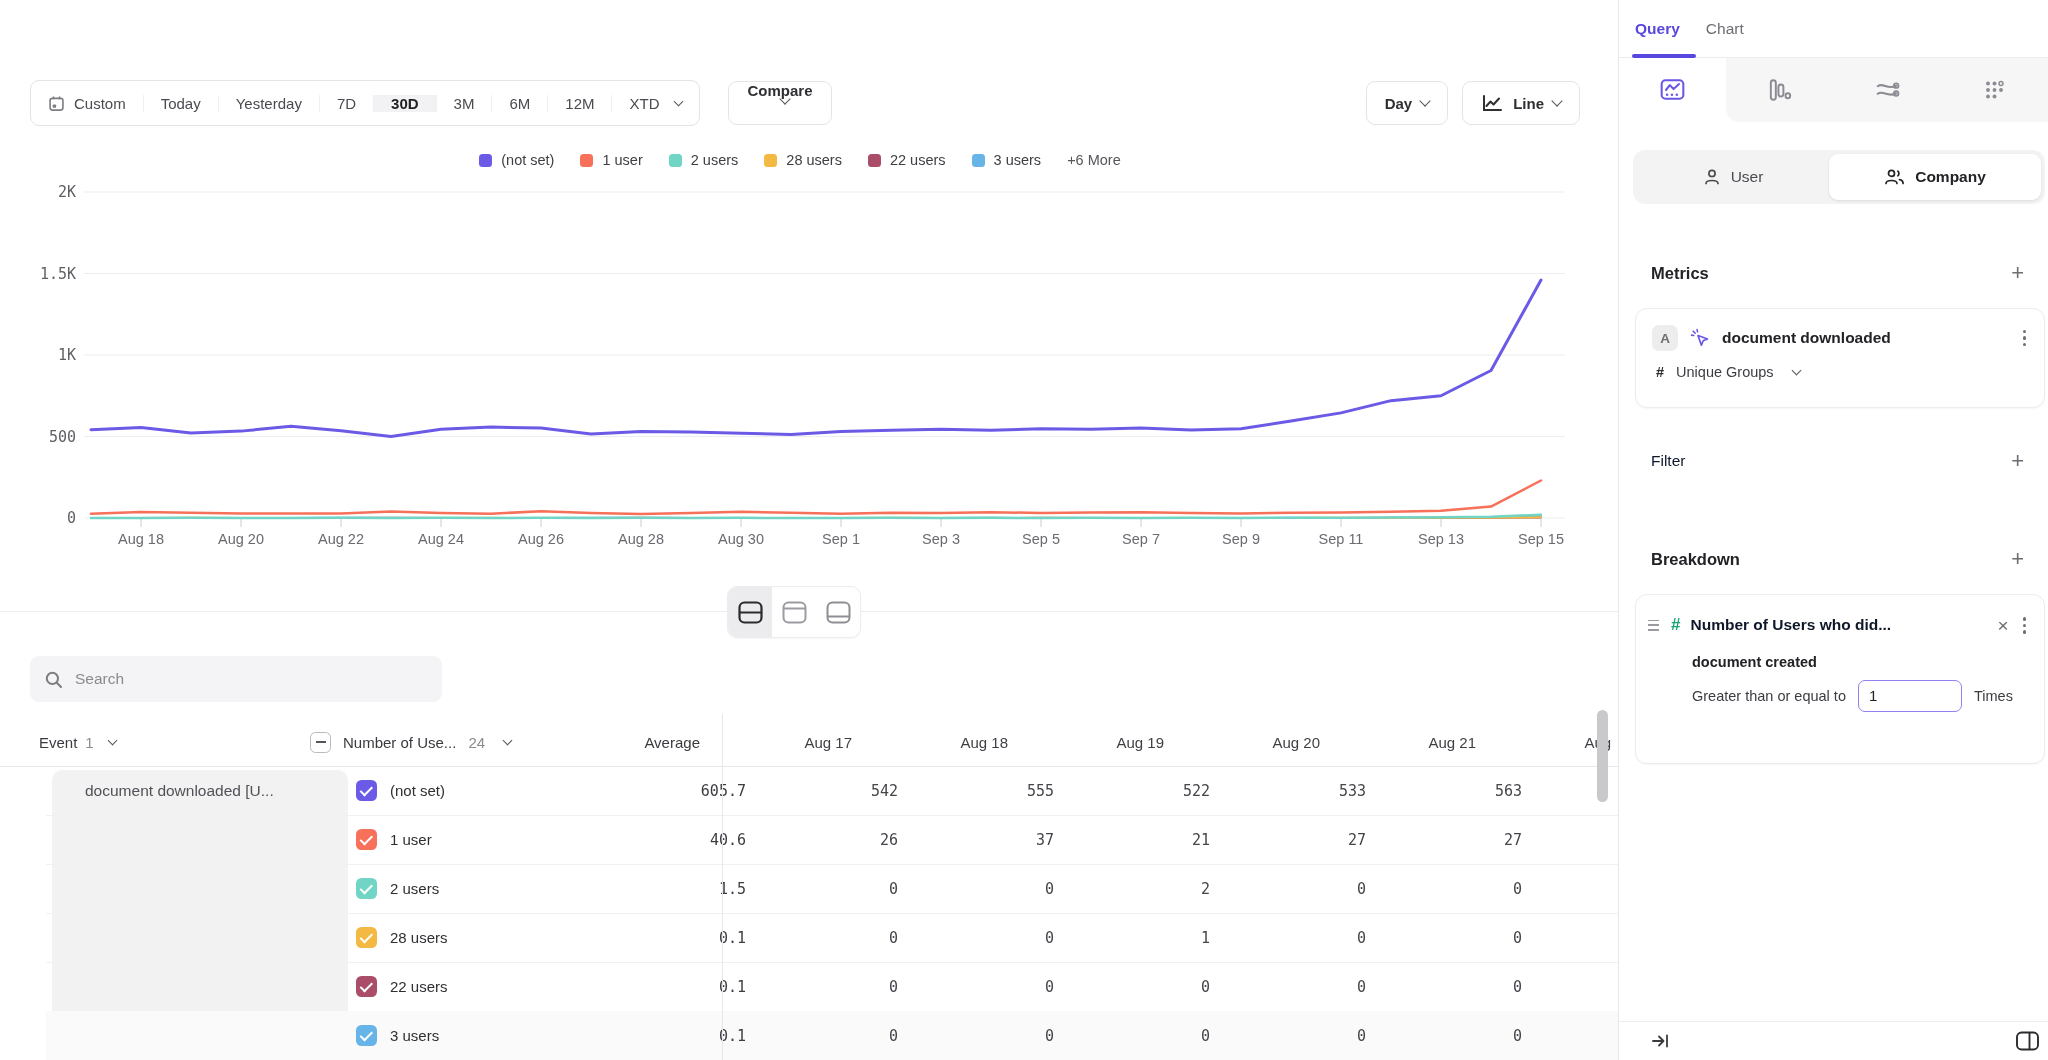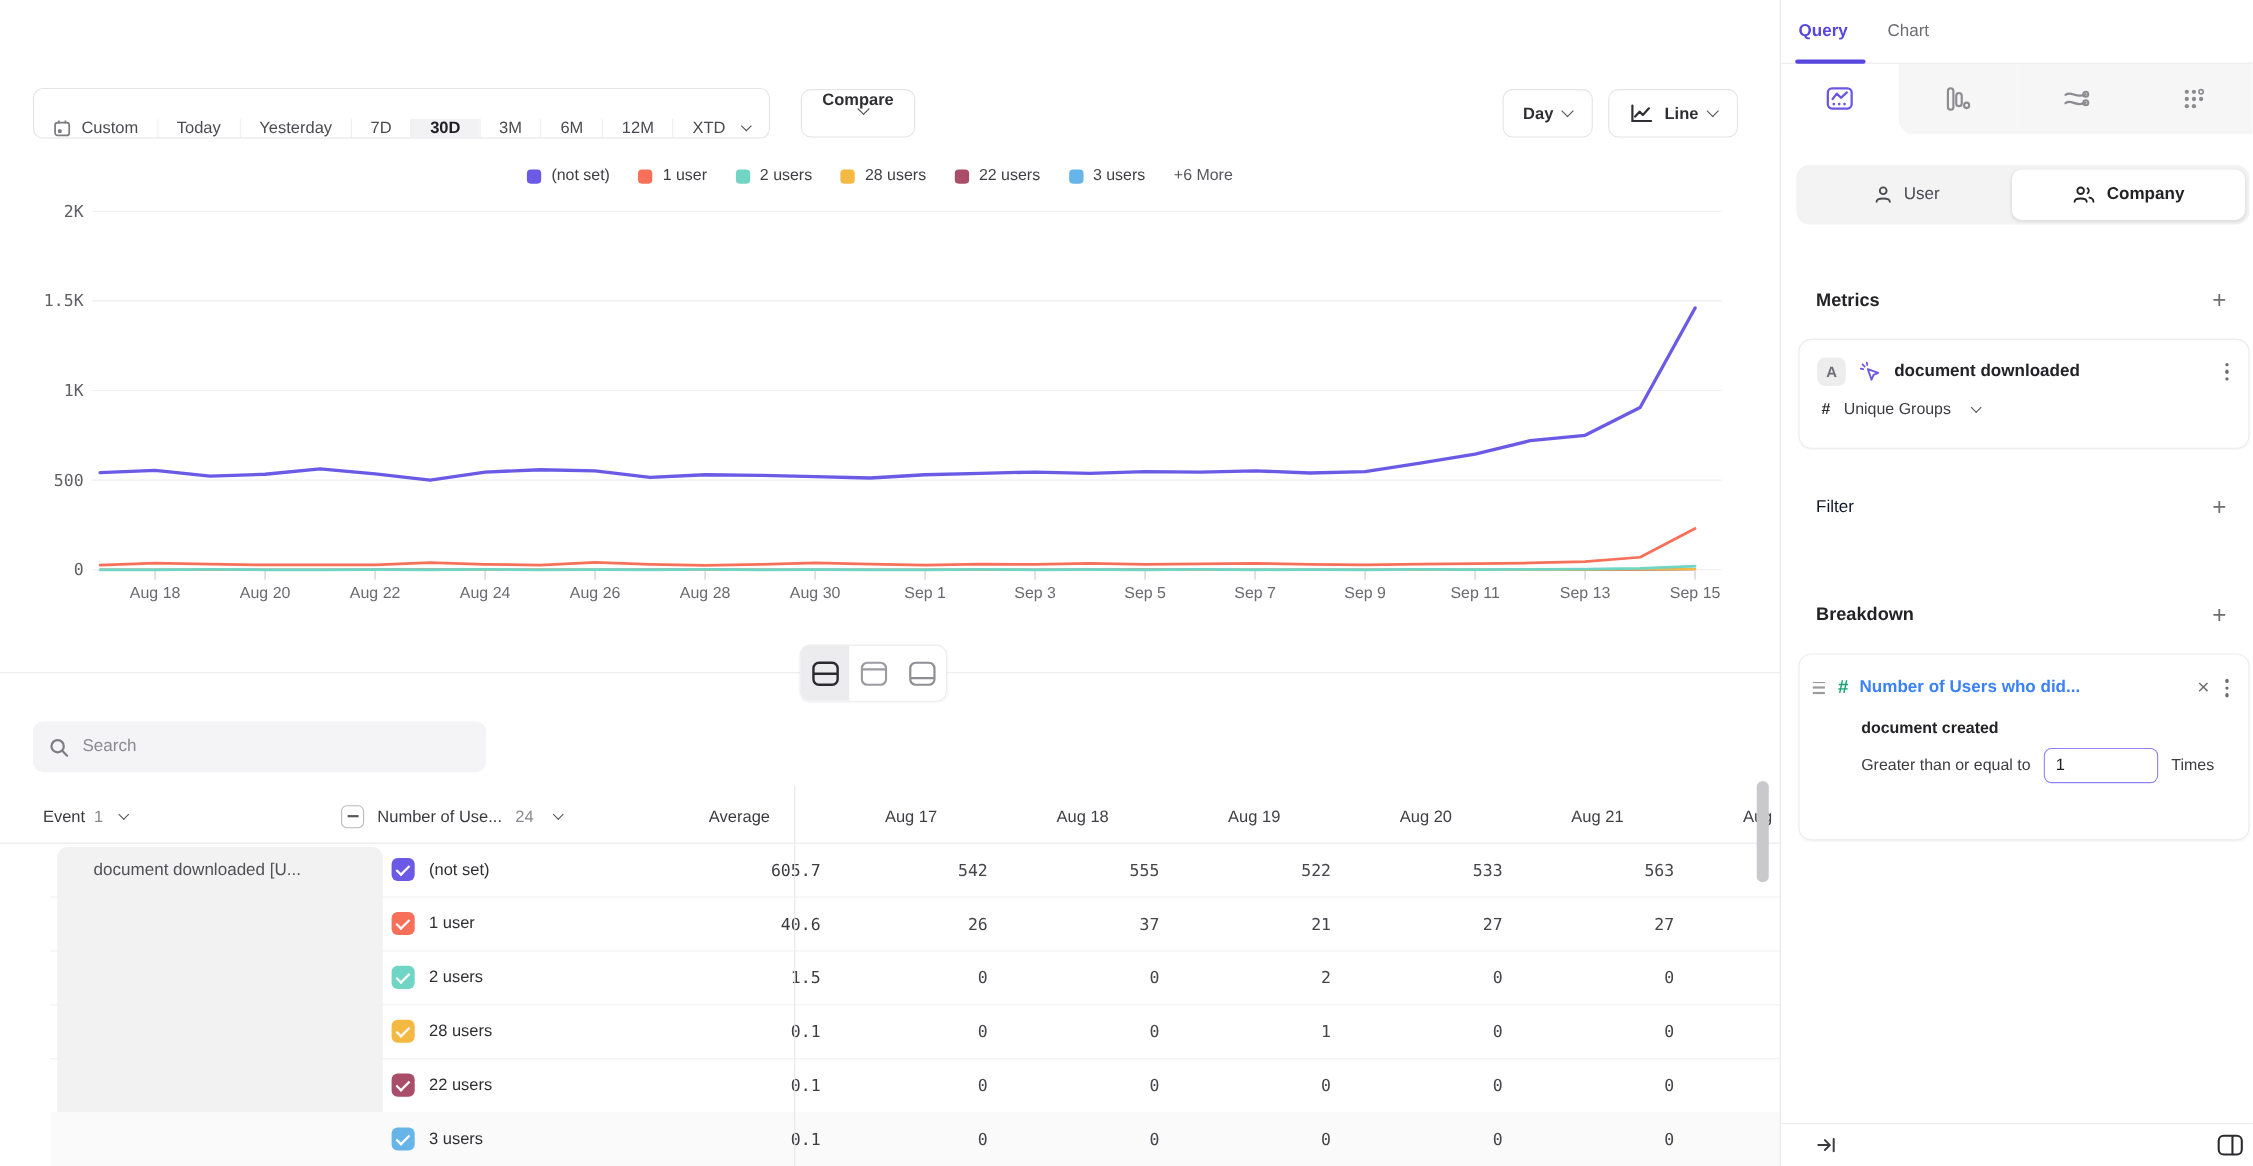--- a/index.html
+++ b/index.html
@@ -3,21 +3,21 @@
 <meta charset="utf-8">
 <style>
   html,body{margin:0;padding:0;background:#fff;}
   .app{position:relative;width:2048px;height:1060px;overflow:hidden;background:#fff;
        font-family:"Liberation Sans",sans-serif;color:#2f2f33;}
   .mono{font-family:"DejaVu Sans Mono",monospace;}
   button{font-family:inherit;background:none;border:none;padding:0;cursor:pointer;color:inherit;}
 
   
   .toolbar{position:absolute;top:80px;left:30px;width:1550px;display:flex;align-items:center;}
-  .range-group{display:flex;align-items:flex-end;height:44px;background:#fff;border:1px solid #e4e4e7;border-radius:9px;overflow:hidden;}
+  .range-group{display:flex;align-items:center;height:44px;background:#fff;border:1px solid #e4e4e7;border-radius:9px;overflow:hidden;}
   .range-btn{display:flex;align-items:center;gap:9px;padding:0 17px;font-size:15px;color:#4a4a50;border-left:1px solid #efeff1;}
   .range-btn:first-child{border-left:none;}
   .range-btn.active{background:#f2f2f4;color:#1e1e23;font-weight:700;}
   .pill-btn{display:flex;align-items:center;height:44px;padding:0 18px;background:#fff;border:1px solid #e4e4e7;border-radius:9px;font-size:15px;color:#2f2f33;font-weight:600;}
   .compare{margin-left:28px;flex-direction:column;}
   .right-ctrls{margin-left:auto;display:flex;gap:14px;}
   .chev{display:inline-block;width:7px;height:7px;border-right:1.8px solid #55555b;border-bottom:1.8px solid #55555b;transform:rotate(45deg);margin-left:9px;margin-top:-4px;}
   .chev.sm{width:6px;height:6px;margin-left:7px;}
 
   
@@ -61,21 +61,21 @@
   .cb-minus span{width:10px;height:2px;background:#55555b;display:block;}
   .row-label{position:absolute;left:344px;top:0;height:49px;display:flex;align-items:center;font-size:15px;color:#2f2f33;}
   .row-avg{position:absolute;left:560px;width:140px;top:0;height:49px;display:flex;align-items:center;justify-content:flex-end;font-size:15px;color:#3c3c42;}
   .row-values{position:absolute;left:722px;top:0;width:890px;height:49px;overflow:hidden;display:flex;}
   .val-cell{flex:0 0 156px;display:flex;align-items:center;justify-content:flex-end;padding-right:26px;box-sizing:border-box;font-size:15px;color:#45454b;}
   .v-divider{position:absolute;top:714px;left:722px;width:1px;height:346px;background:#e7e7e9;}
   .scroll-thumb{position:absolute;top:710px;left:1597px;width:11px;height:92px;border-radius:6px;background:#c9c9cc;}
 
   
   .sidebar{position:absolute;top:0;right:0;width:429px;height:1060px;border-left:1px solid #e7e7e9;background:#fff;}
-  .sb-tabs{position:relative;height:57px;border-bottom:1px solid #ececee;display:flex;align-items:center;gap:36px;padding-left:16px;}
+  .sb-tabs{position:relative;height:57px;border-bottom:1px solid #ececee;display:flex;align-items:center;gap:26px;padding-left:16px;}
   .sb-tab{font-size:15.5px;color:#6d6d73;font-weight:500;}
   .sb-tab.active{color:#5747df;font-weight:700;}
   .sb-underline{position:absolute;left:13px;bottom:-1px;width:64px;height:4px;border-radius:3px;background:#5747df;}
   .charttype-strip{display:flex;height:64px;}
   .ct-tab{flex:1;display:flex;align-items:center;justify-content:center;background:#f6f6f7;}
   .ct-tab.active{background:#fff;}
   .ct-tab.round-l{border-radius:0 0 0 14px;}
   .scope-toggle{position:absolute;top:150px;left:14px;width:412px;height:54px;background:#f3f3f4;border-radius:12px;}
   .scope-user{position:absolute;left:0;top:0;width:200px;height:54px;display:flex;align-items:center;justify-content:center;gap:10px;font-size:15.5px;color:#4a4a50;}
   .scope-company{position:absolute;left:196px;top:4px;width:212px;height:46px;background:#fff;border-radius:9px;box-shadow:0 1px 3px rgba(20,20,30,.10);display:flex;align-items:center;justify-content:center;gap:10px;font-size:15.5px;color:#232327;font-weight:600;}
@@ -90,21 +90,21 @@
   .mc-name{font-size:15.5px;font-weight:600;color:#232327;flex:1;}
   .kebab{display:flex;flex-direction:column;gap:3px;align-items:center;padding:4px;}
   .kebab i{width:3.5px;height:3.5px;border-radius:50%;background:#6d6d73;display:block;}
   .mc-row2{display:flex;align-items:center;gap:12px;padding:13px 0 0 20px;font-size:14.5px;color:#3c3c42;}
   .hash{font-weight:700;color:#2f2f33;}
   .hash.green{color:#19a472;font-size:17px;}
   .bd-card{top:594px;height:170px;}
   .bd-row1{display:flex;align-items:center;gap:10px;padding:18px 14px 0 10px;}
   .drag-handle{display:flex;flex-direction:column;gap:3px;padding:2px;}
   .drag-handle i{width:11px;height:1.6px;background:#9a9aa0;display:block;}
-  .bd-title{font-size:15.5px;font-weight:600;color:#3b82f6;flex:1;}
+  .bd-title{font-size:15.5px;font-weight:600;color:#0f172a;flex:1;}
   .close-x{font-size:19px;color:#6d6d73;line-height:1;}
   .bd-event{padding:16px 0 0 56px;font-size:14.5px;font-weight:700;color:#232327;}
   .bd-cond{display:flex;align-items:center;gap:12px;padding:10px 0 0 56px;font-size:14.5px;color:#3c3c42;}
   .bd-input{width:104px;height:32px;border:1.5px solid #8f82ee;border-radius:7px;font-size:15px;color:#232327;padding:0 0 0 10px;outline:none;font-family:inherit;box-sizing:border-box;}
   .bd-per{padding:9px 0 0 58px;font-size:14.5px;color:#3c3c42;}
   .sb-footer{position:absolute;left:0;right:0;bottom:0;height:38px;border-top:1px solid #ececee;display:flex;align-items:center;justify-content:space-between;padding:0 8px 0 32px;background:#fff;}
 </style>
 </head>
 <body>
 

